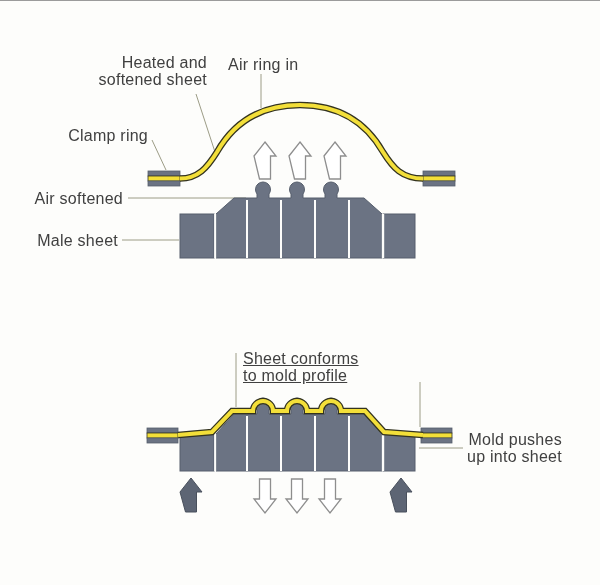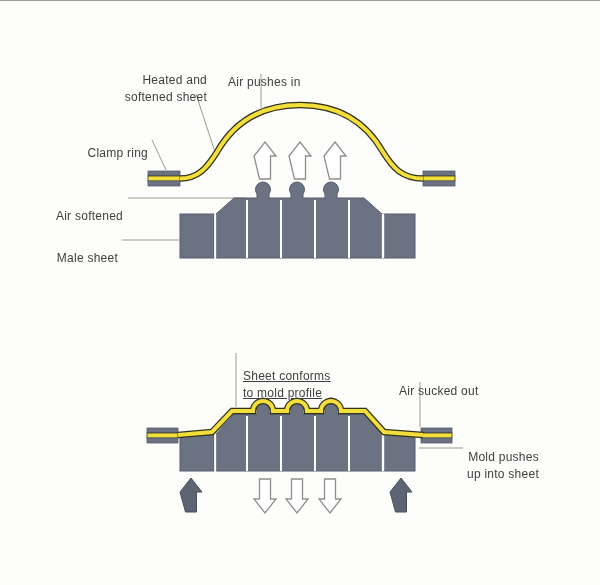--- a/index.html
+++ b/index.html
@@ -4,22 +4,22 @@
 <style>
   html,body{margin:0;padding:0;background:#ffffff;}
   .stage{
     position:relative;width:600px;height:585px;
     background:var(--background,#fdfdfb);
     border-top:1px solid #9b9b9b;border-right:1px solid #b9b9b9;
     font-family:"Liberation Sans",sans-serif;overflow:hidden;
   }
   .canvas{position:absolute;left:0;top:0;}
   .lbl{
-    position:absolute;font-size:12px;line-height:17px;
-    color:var(--label_text,#404040);letter-spacing:.25px;white-space:nowrap;margin-top:18px;
+    position:absolute;font-size:16px;line-height:17px;
+    color:var(--label_text,#404040);letter-spacing:.25px;white-space:nowrap;
   }
   .r{text-align:right;}
   .mold{fill:var(--mold,#6b7383);stroke:#565e6c;stroke-width:1;}
   .slit{fill:var(--background,#fdfdfb);stroke:none;}
   .sheet-outline{fill:none;stroke:var(--sheet_edge,#33331f);stroke-width:6.5;}
   .sheet-fill{fill:none;stroke:var(--sheet_fill,#f3df39);stroke-width:4;}
   .clamp-gray{fill:var(--mold,#6b7383);stroke:#565e6c;stroke-width:.8;}
   .clamp-yellow{fill:var(--sheet_fill,#f3df39);stroke:var(--sheet_edge,#33331f);stroke-width:.8;}
   .hollow{fill:#ffffff;stroke:var(--hollow_arrow_stroke,#8e8e8e);stroke-width:1.3;}
   .solid{fill:var(--mold_dark_arrow,#5d6574);stroke:#49505c;stroke-width:1;}
@@ -130,33 +130,32 @@
         <polygon class="hollow" points="324.5,478 335.5,478 335.5,498 341,498 330,512 319,498 324.5,498"></polygon>
       </g>
     </g>
   </svg>
 
   <div class="lbl r" style="left:87px;top:53px;width:120px;">
     <div>Heated and</div>
     <div>softened sheet</div>
   </div>
 
-  <div class="lbl" style="left:228px;top:55px;">Air pushes in</div>
+  <div class="lbl" style="left:228px;top:55px;">Air ring in</div>
 
   <div class="lbl r" style="left:48px;top:126px;width:100px;">Clamp ring</div>
 
   <div class="lbl r" style="left:23px;top:189px;width:100px;">Air softened</div>
 
   <div class="lbl r" style="left:18px;top:231px;width:100px;">Male sheet</div>
 
   <div class="lbl" style="left:243px;top:349px;text-decoration:underline;">
     <div>Sheet conforms</div>
     <div>to mold profile</div>
   </div>
 
-  <div class="lbl" style="left:399px;top:364px;">Air sucked out</div>
 
   <div class="lbl" style="left:467px;top:430px;text-align:right;">
     <div>Mold pushes</div>
     <div>up into sheet</div>
   </div>
 
 </div>
 
 </body></html>

